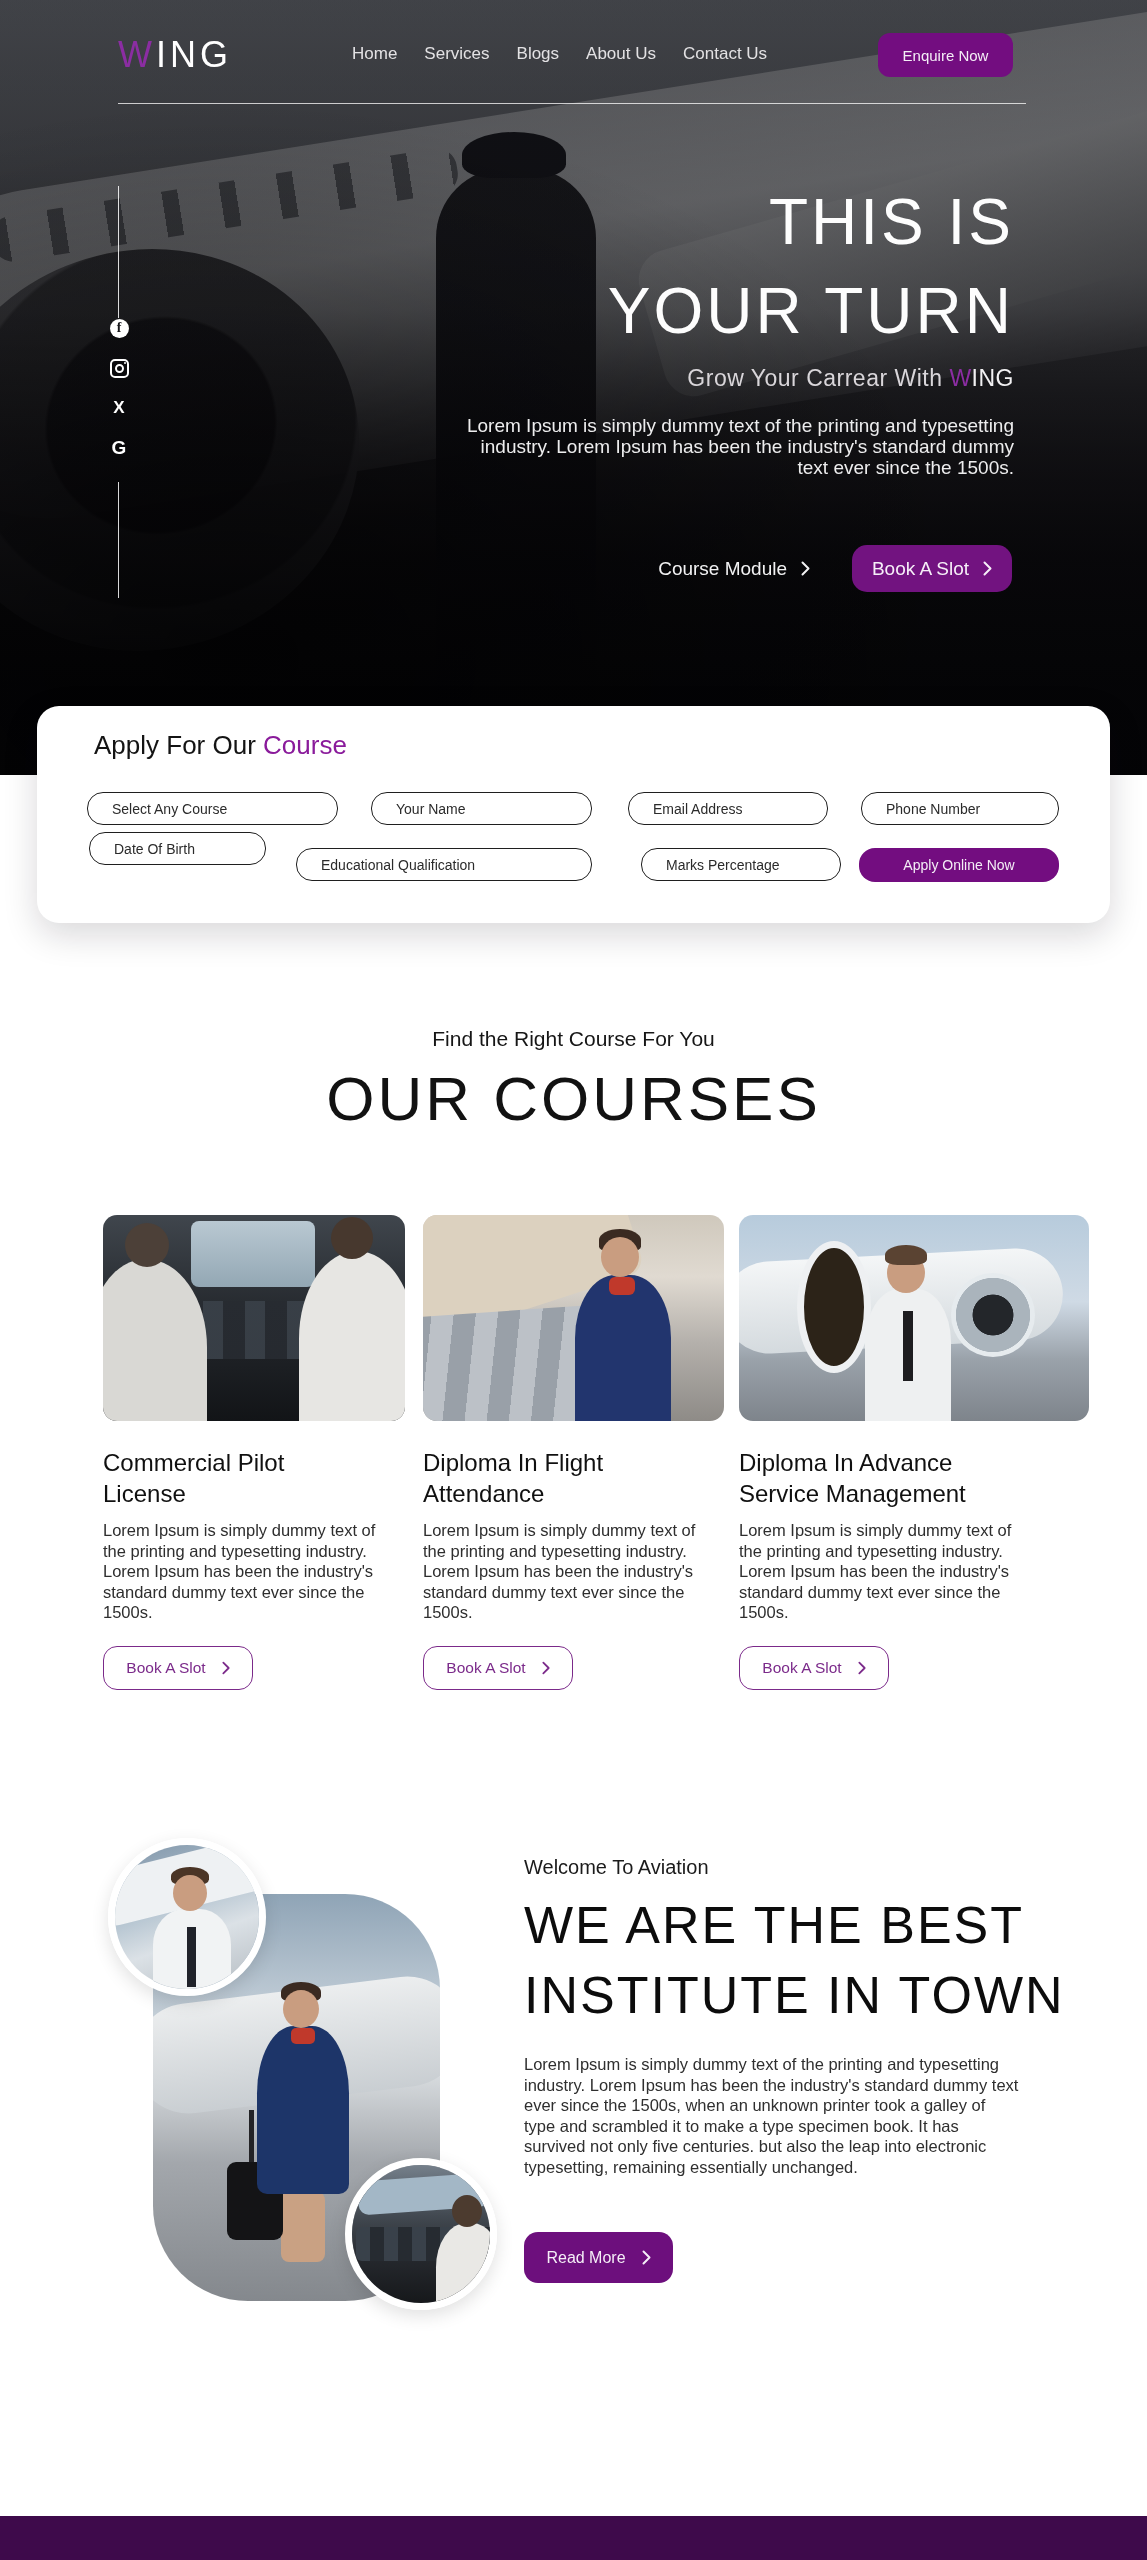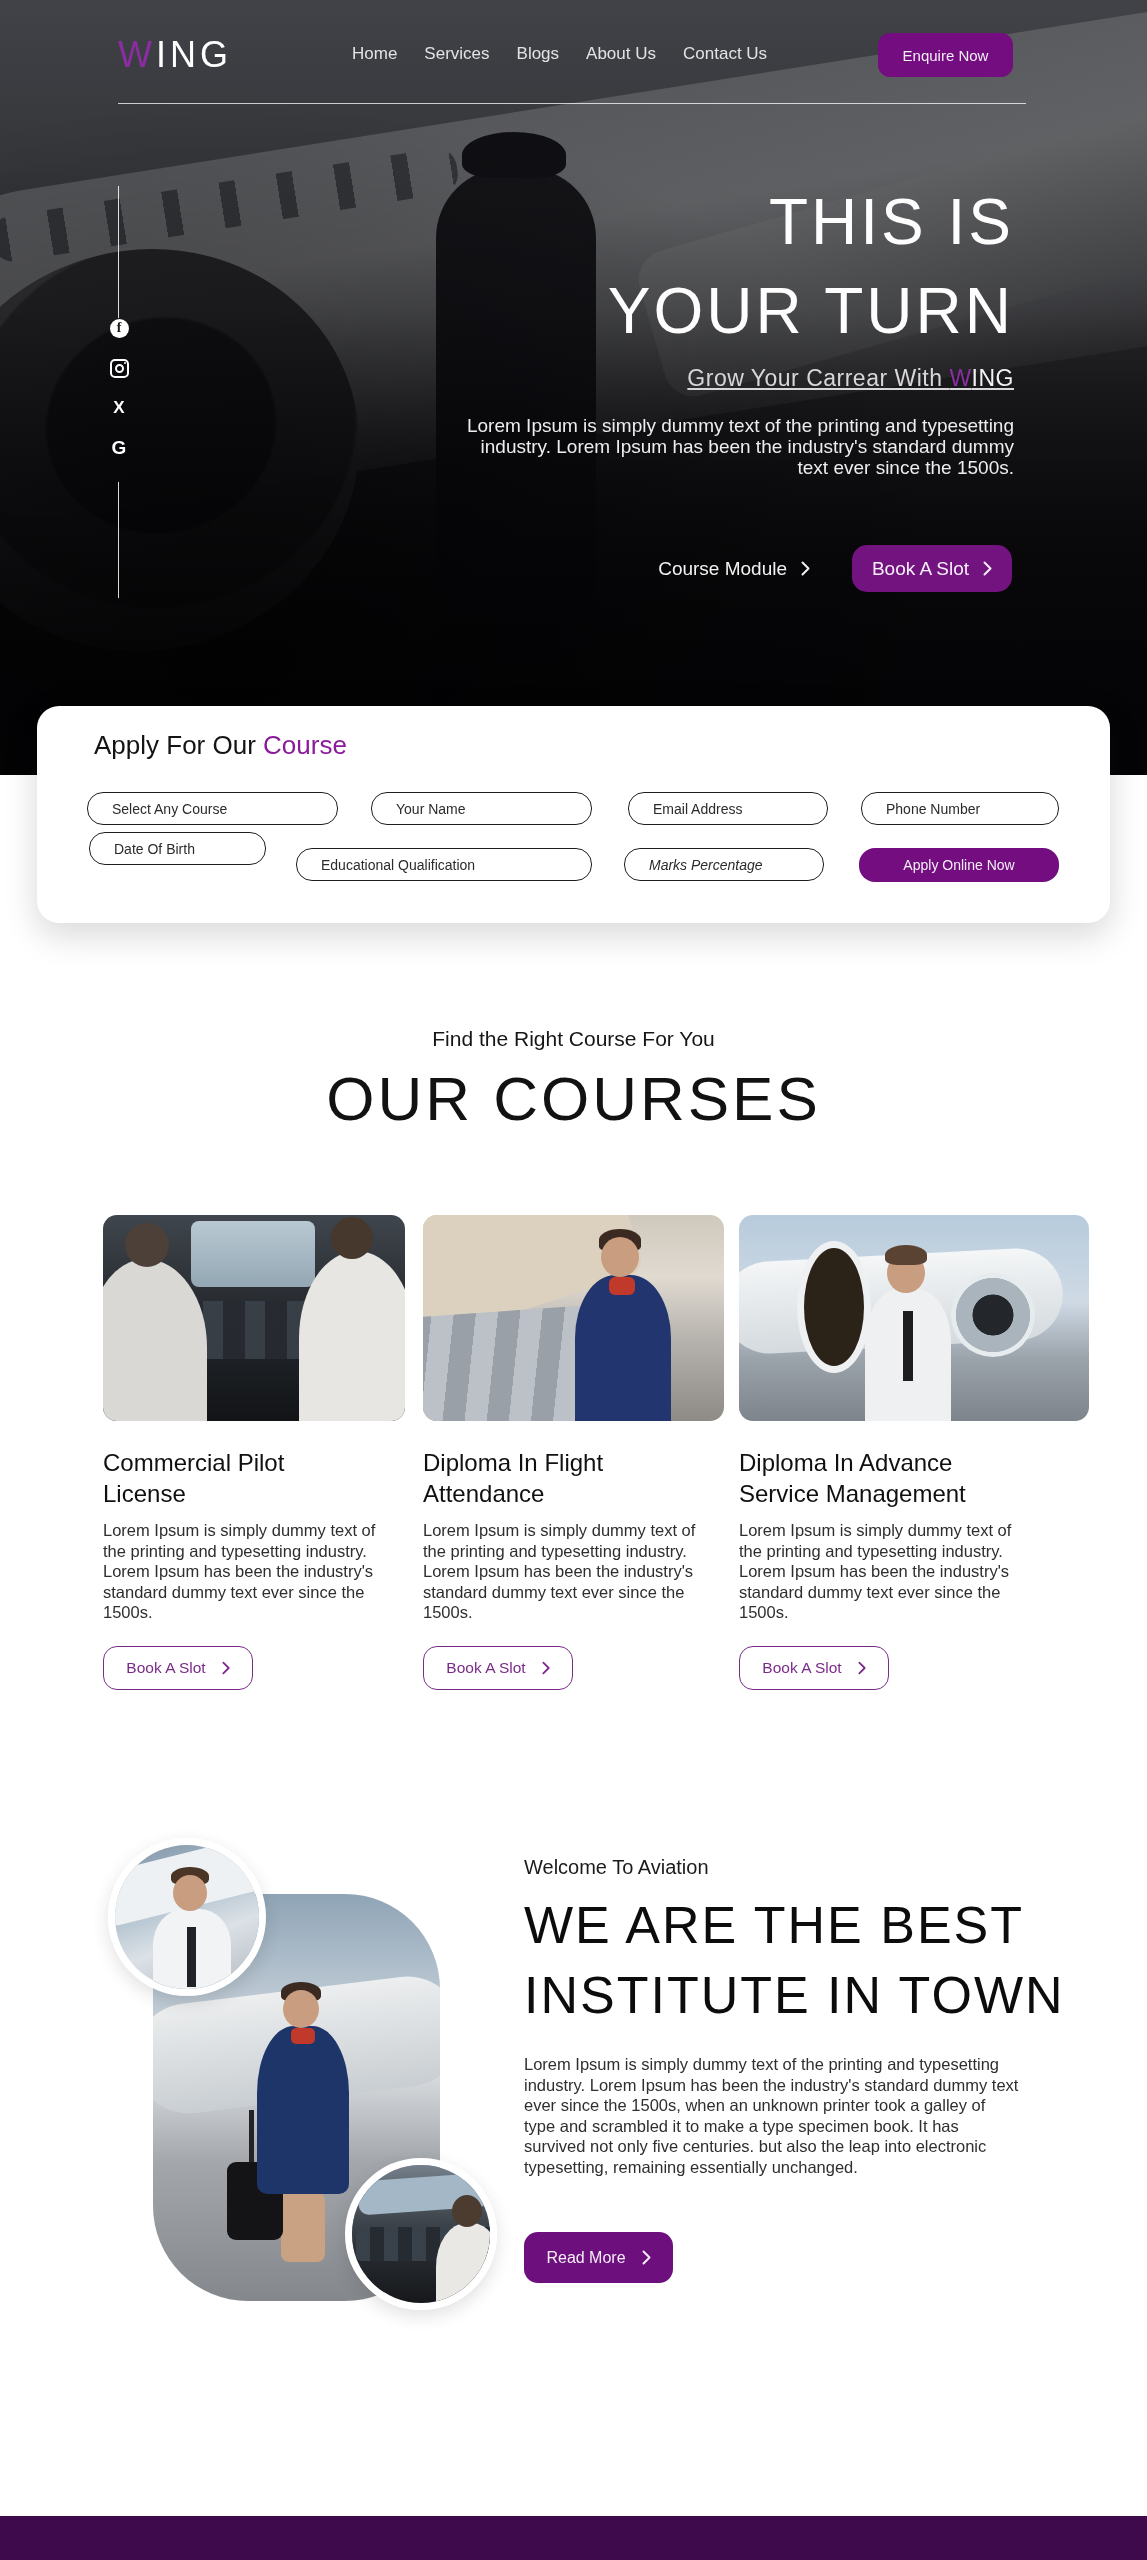--- a/index.html
+++ b/index.html
@@ -44,21 +44,21 @@
   .fb{width:19px;height:19px;border-radius:50%;background:#fff;color:#17171a;font-weight:700;font-size:14px;
       display:flex;align-items:center;justify-content:center;font-family:"Liberation Serif",serif;}
   .ig{width:15px;height:15px;border:2px solid #fff;border-radius:5px;position:relative;}
   .ig::after{content:"";position:absolute;left:3px;top:3px;width:5px;height:5px;border:2px solid #fff;border-radius:50%;}
   .ig::before{content:"";position:absolute;right:1px;top:1px;width:2px;height:2px;background:#fff;border-radius:50%;}
   .xi{font-weight:700;font-size:17px;}
   .gi{font-weight:700;font-size:19px;}
 
   
   .hero-h1{position:absolute;right:133px;color:#fdfdfd;font-size:64px;letter-spacing:3px;font-weight:400;white-space:nowrap;}
-  .hero-sub{position:absolute;right:133px;top:365px;color:#d9d6da;font-size:23px;letter-spacing:.5px;white-space:nowrap;text-decoration:underline;}
+  .hero-sub{position:absolute;right:133px;top:365px;color:#d9d6da;font-size:23px;letter-spacing:.5px;white-space:nowrap;}
   .hero-sub .w{color:#8b2da2;}
   .hero-sub .ing{color:#f2f1f3;}
   .hero-par{position:absolute;right:133px;top:416px;width:565px;color:#ededee;font-size:19px;line-height:20.8px;
         text-align:right;}
   .hero-actions{position:absolute;right:135px;top:545px;height:47px;display:flex;align-items:center;gap:42px;}
   .course-module{color:#f2f2f3;font-size:19px;display:flex;align-items:center;gap:14px;cursor:pointer;}
   .btn-book-hero{width:160px;height:47px;border-radius:15px;border:none;background:#721380;color:#f6eff8;
         font-size:19px;font-family:inherit;display:flex;align-items:center;justify-content:center;gap:14px;cursor:pointer;}
   .chev{display:inline-block;}
 
@@ -211,21 +211,21 @@
   </div>
 
   <div class="apply-card">
     <div class="apply-title"><span>Apply For Our </span><span class="accent">Course</span></div>
     <input class="pill" style="left: 50px; top: 86px; width: 251px;" placeholder="Select Any Course">
     <input class="pill" style="left: 334px; top: 86px; width: 221px;" placeholder="Your Name">
     <input class="pill" style="left: 591px; top: 86px; width: 200px;" placeholder="Email Address">
     <input class="pill" style="left: 824px; top: 86px; width: 198px;" placeholder="Phone Number">
     <input class="pill" style="left: 52px; top: 126px; width: 177px;" placeholder="Date Of Birth">
     <input class="pill" style="left: 259px; top: 142px; width: 296px;" placeholder="Educational Qualification">
-    <input class="pill" style="left: 587px; top: 142px; width: 200px; font-style: italic;" placeholder="Marks Percentage">
+    <input class="pill" style="left: 604px; top: 142px; width: 200px;" placeholder="Marks Percentage">
     <button class="btn-apply" style="left:822px;top:142px;width:200px;height:34px;">Apply Online Now</button>
   </div>
 
   <div class="eyebrow-center courses-eyebrow">Find the Right Course For You</div>
   <div class="courses-title">OUR COURSES</div>
 
   <div class="card" style="left:103px;width:302px;">
     <div class="card-img">
       <div class="scene-cockpit">
         <div class="sc windshield"></div>

